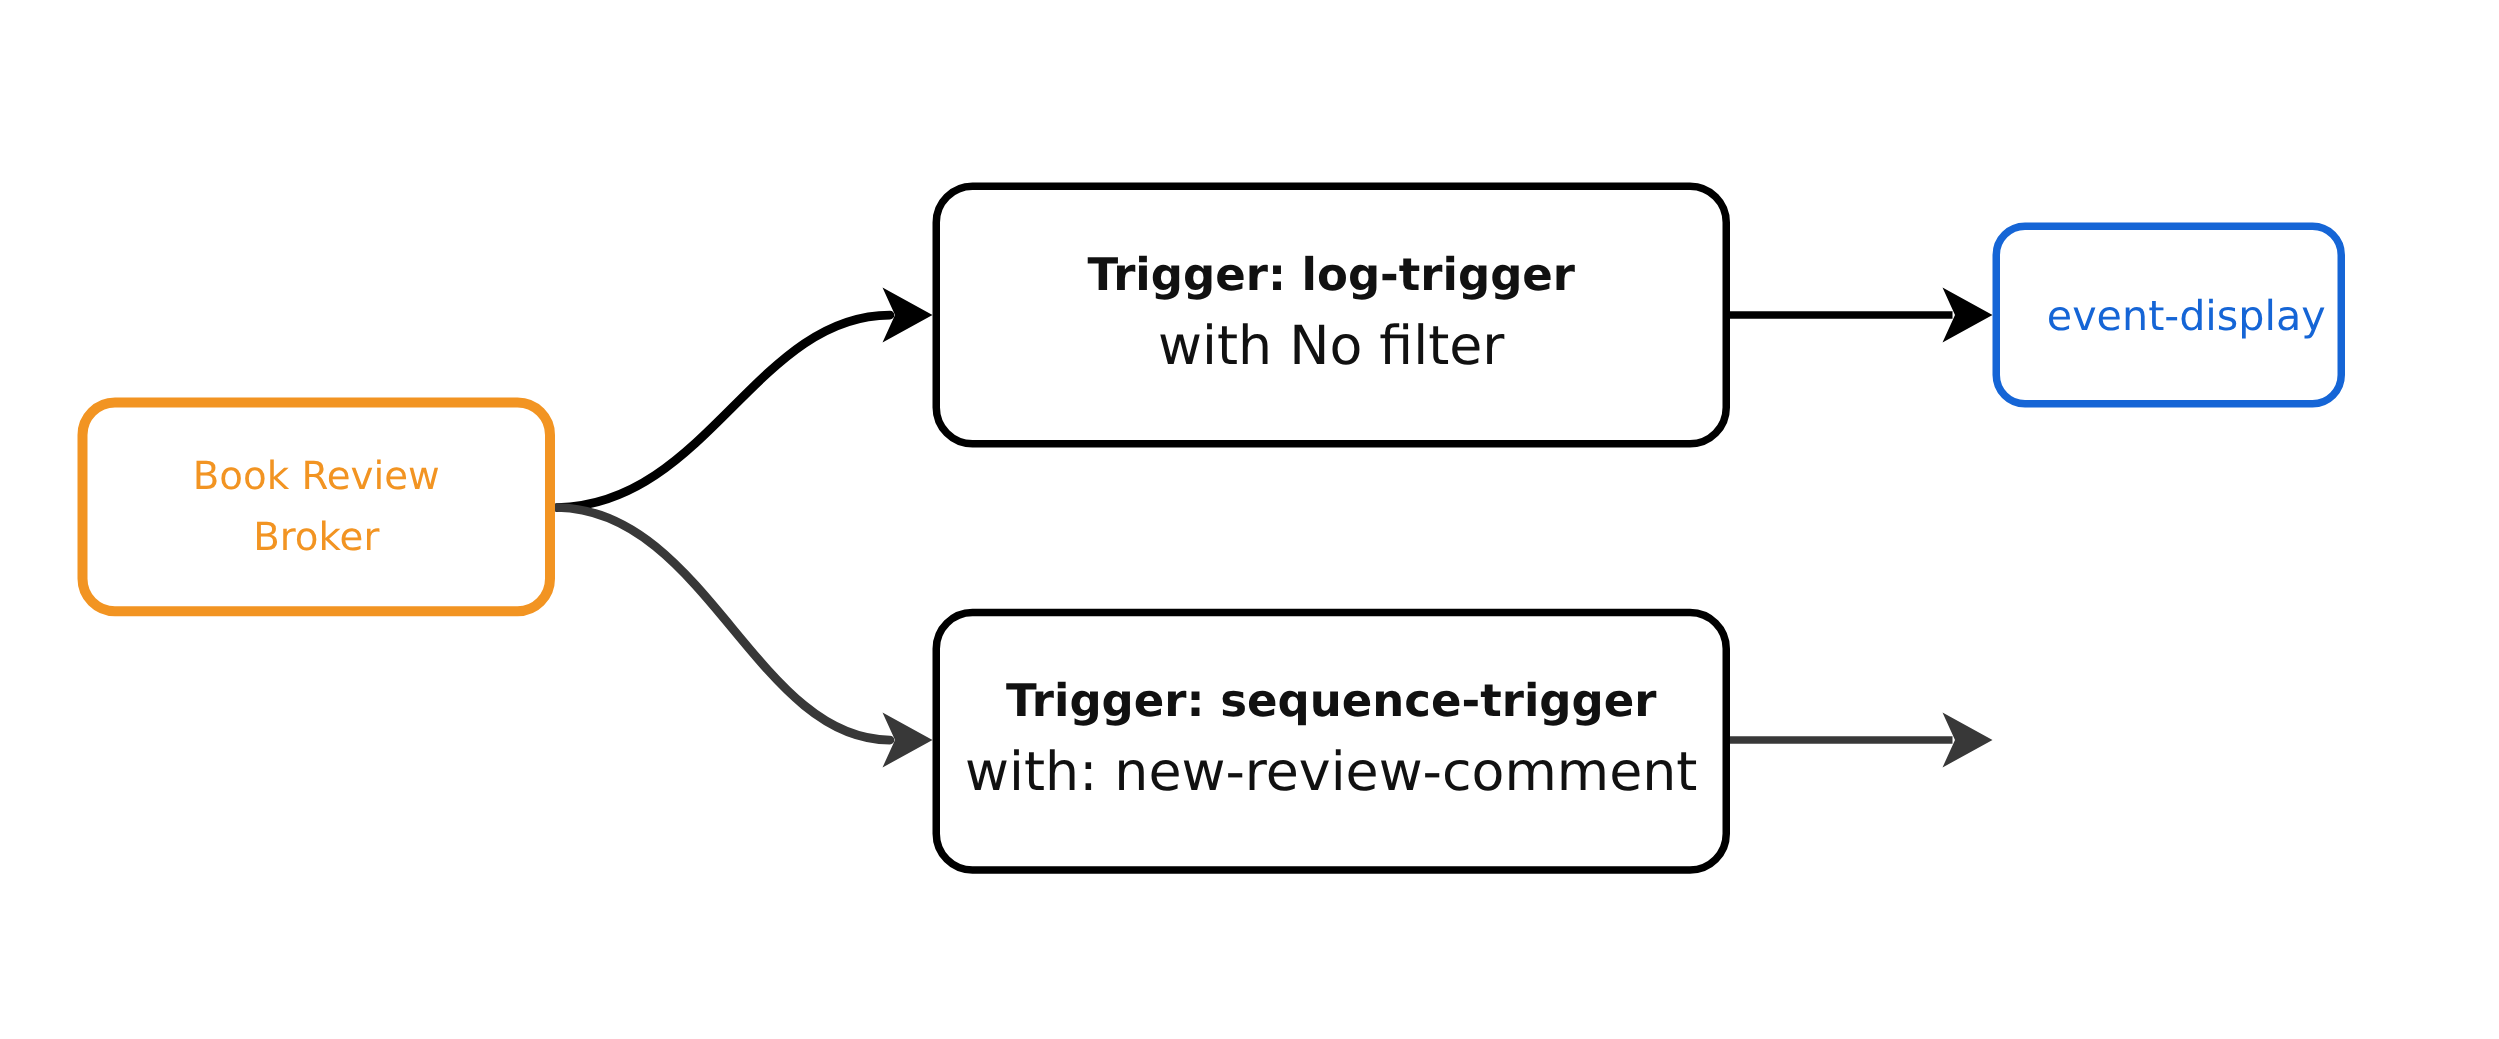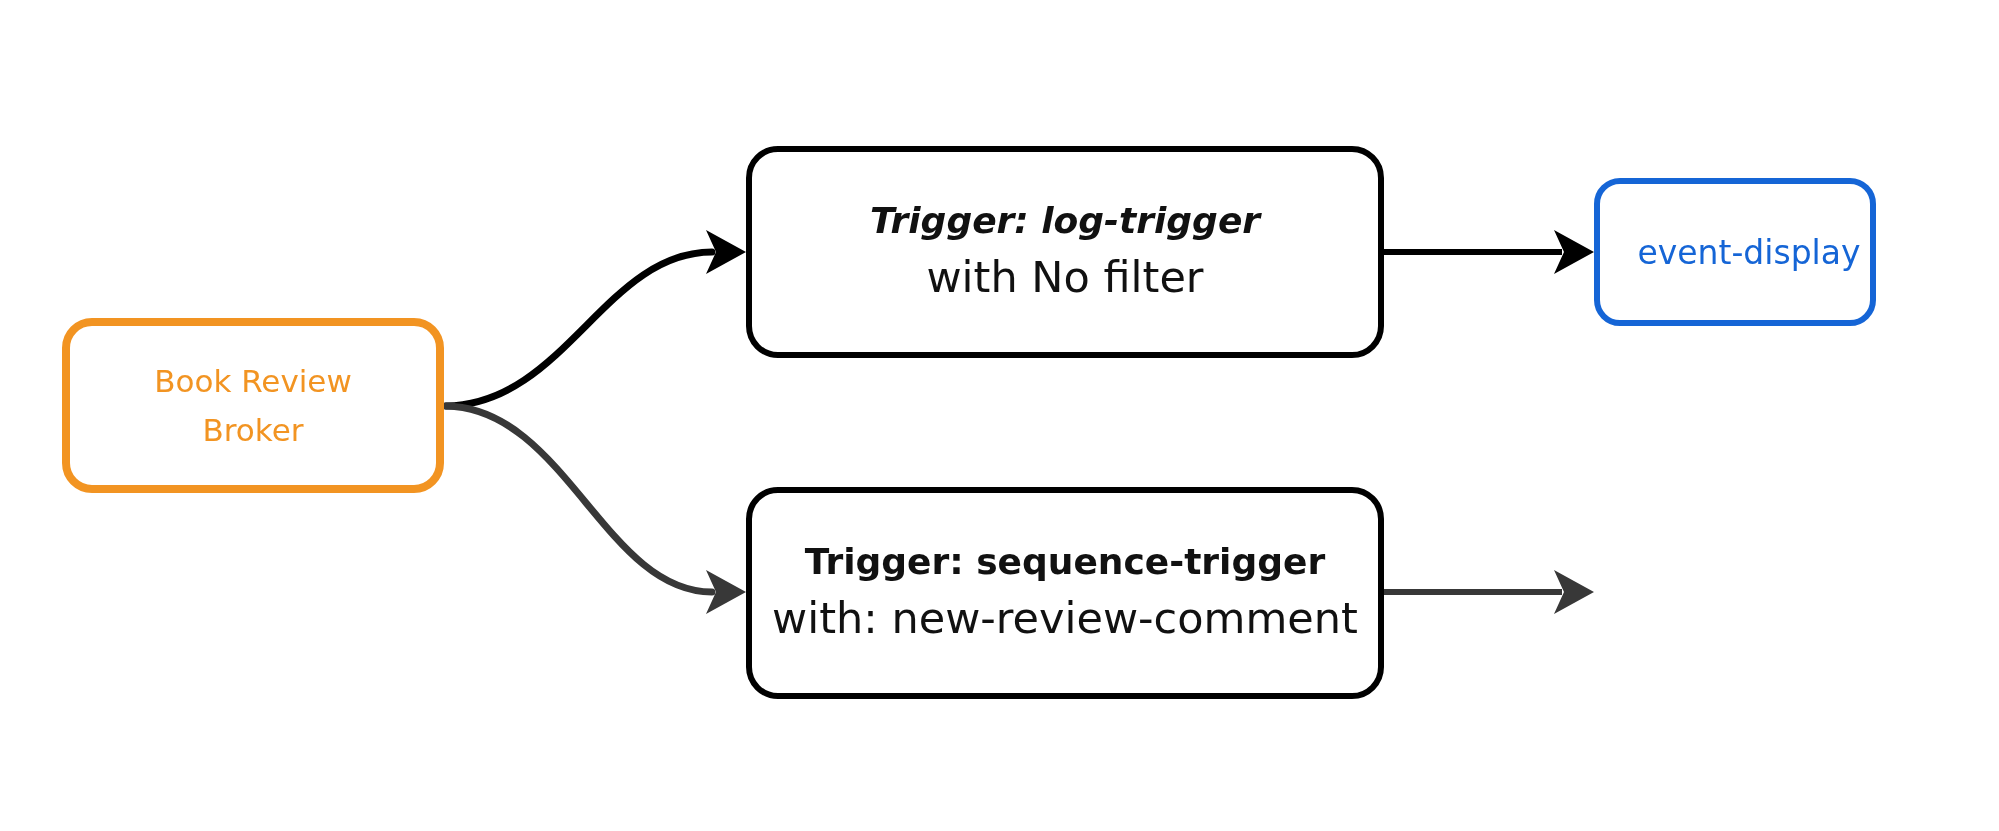--- a/index.html
+++ b/index.html
@@ -99,21 +99,21 @@
       <path d="M 1384 592 L 1562 592" fill="none" stroke-width="6" stroke-linecap="butt" stroke="#383838"></path>
       <polygon points="1594,592 1554,570 1564,592 1554,614" fill="#383838"></polygon>
     </g>
   </svg>
 
   <div class="node node-broker" style="border-color: rgb(242, 148, 34);">
     <div class="label" style="color: rgb(242, 148, 34);">Book Review Broker</div>
   </div>
 
   <div class="node node-trigger node-trigger-top" style="border-color: rgb(0, 0, 0);">
-    <div class="title" style="color: rgb(17, 17, 17); font-style: italic;">Trigger: log-trigger</div>
+    <div class="title" style="color: rgb(17, 17, 17);">Trigger: log-trigger</div>
     <div class="subtitle" style="color: rgb(17, 17, 17);">with No filter</div>
   </div>
 
   <div class="node node-trigger node-trigger-bottom" style="border-color: rgb(0, 0, 0);">
     <div class="title" style="color: rgb(17, 17, 17);">Trigger: sequence-trigger</div>
     <div class="subtitle" style="color: rgb(17, 17, 17);">with: new-review-comment</div>
   </div>
 
   <div class="node node-sink node-sink-top" style="border-color: rgb(21, 101, 214);">
     <div class="label" style="color: rgb(21, 101, 214);">event-display</div>

